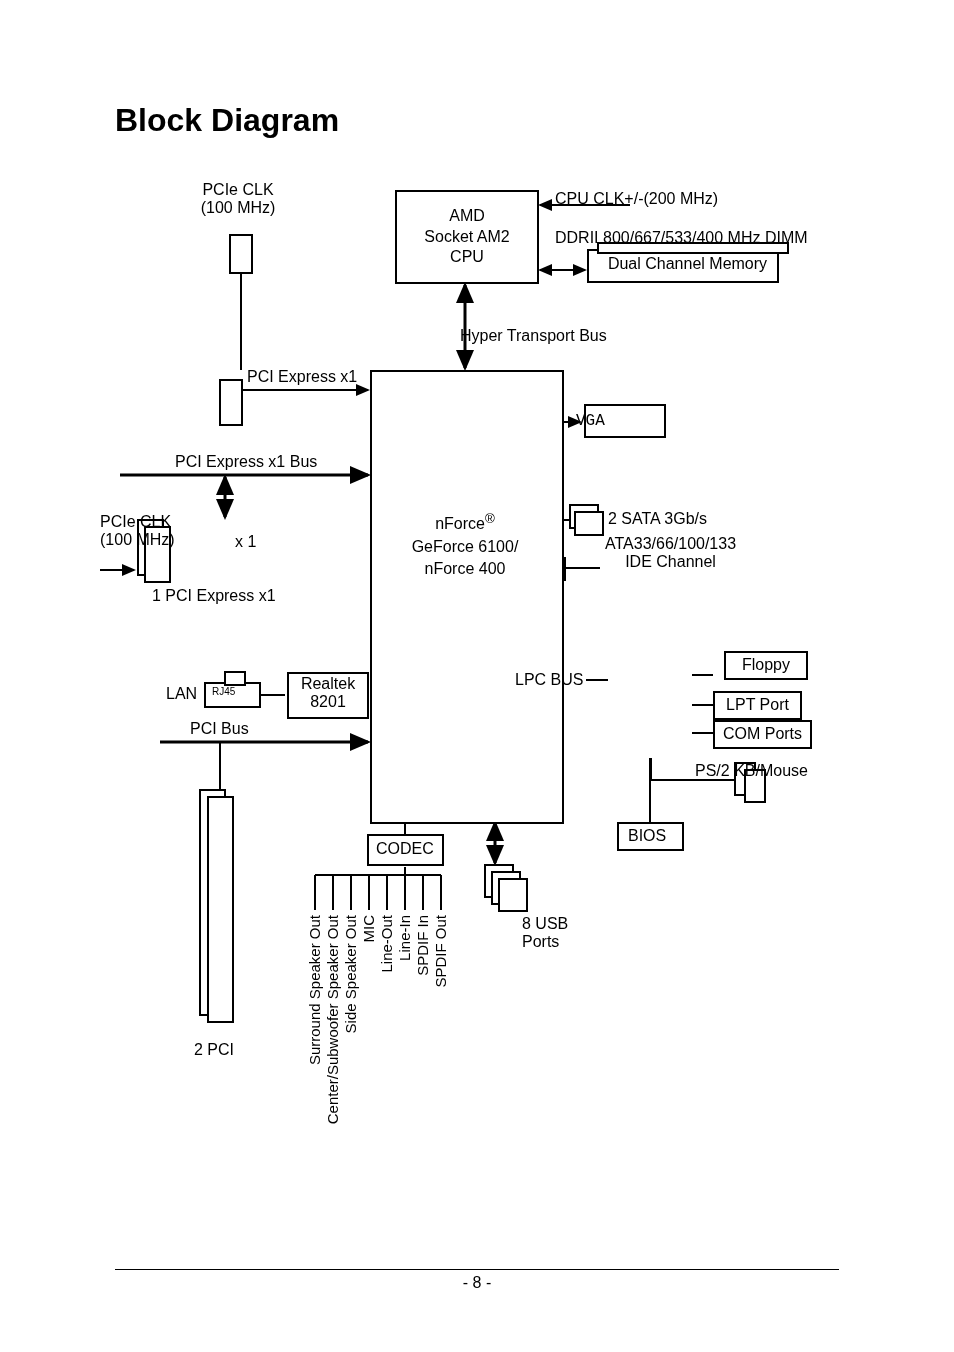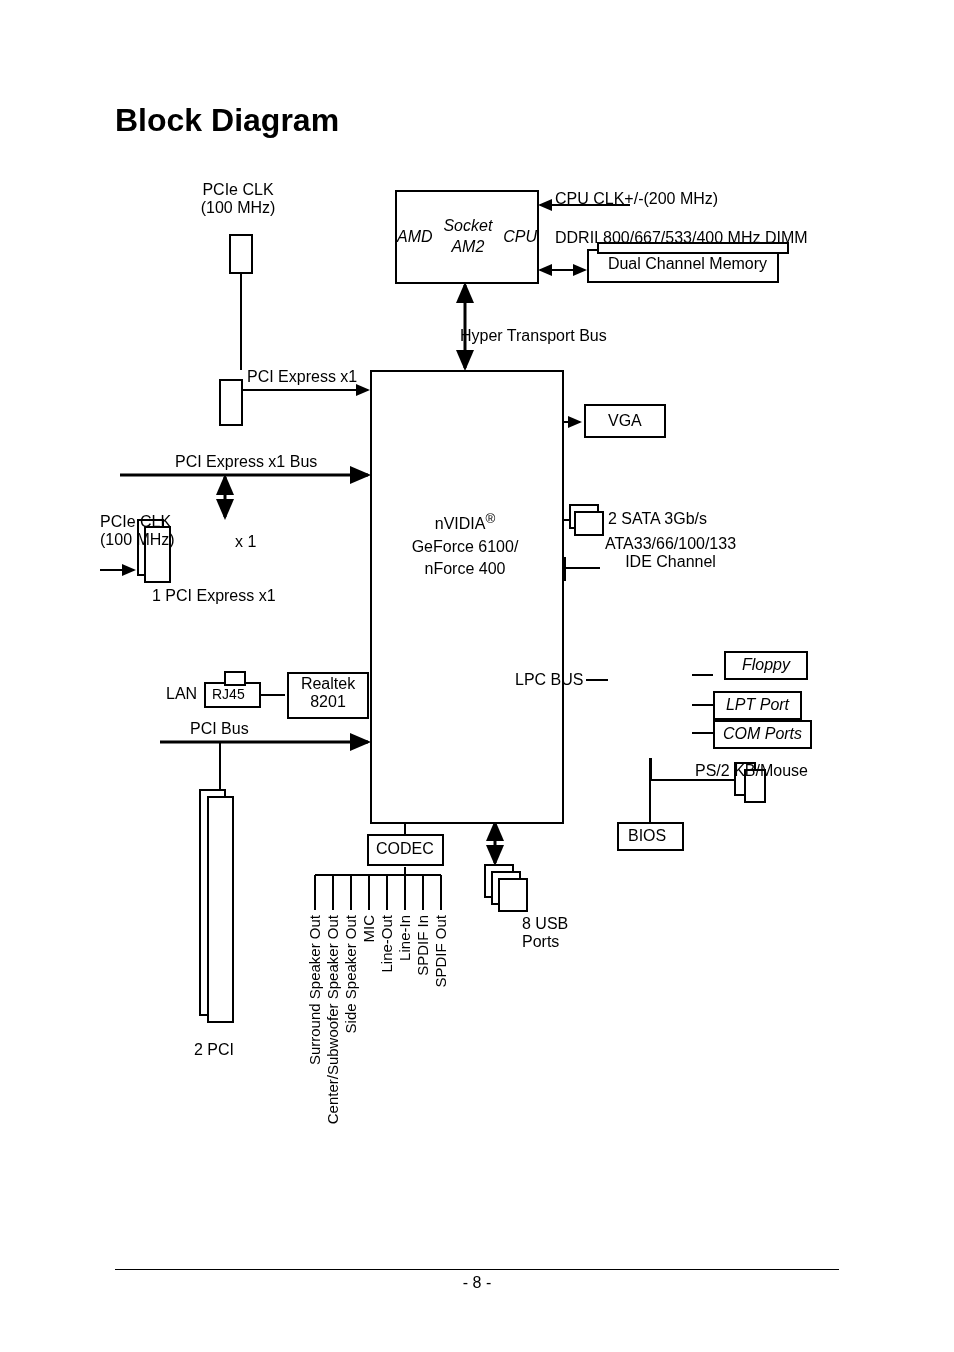--- a/index.html
+++ b/index.html
@@ -27,24 +27,23 @@
     height: 960px;
   }
   .box {
     position: absolute;
     border: 2px solid black;
     background: white;
     text-align: center;
     display: flex;
     align-items: center;
     justify-content: center;
-    flex-direction: row;
+    flex-direction: column;
     font-size: 16px;
     line-height: 1.3;
-    font-style: italic;
   }
   .label {
     position: absolute;
     font-size: 16px;
     text-align: center;
   }
   
   .cpu-box { top: 15px; left: 295px; width: 140px; height: 90px; }
   
   .chip-box { top: 195px; left: 270px; width: 190px; height: 450px; }
@@ -178,38 +177,38 @@
   </svg>
 
   <div class="box cpu-box">
     <div>AMD</div>
     <div>Socket AM2</div>
     <div>CPU</div>
   </div>
 
   <div class="box chip-box"></div>
   <div class="chip-text">
-    <span>nVIDIA</span><sup>®</sup><br>
+    <span>nForce</span><sup>®</sup><br>
     <span>GeForce 6100/</span><br>
     <span>nForce 400</span>
   </div>
 
 
   <div class="label" style="top:6px; left:78px; text-align:center; width:120px;">
     <span>PCIe CLK</span><br><span>(100 MHz)</span>
   </div>
 
   <div class="label" style="top:15px; left:455px;">CPU CLK+/-(200 MHz)</div>
   <div class="label" style="top:54px; left:455px;">DDRII 800/667/533/400 MHz DIMM</div>
   <div class="label" style="top:80px; left:500px; width:175px;">Dual Channel Memory</div>
 
   <div class="label" style="top:152px; left:360px;">Hyper Transport Bus</div>
 
   <div class="label" style="top:193px; left:147px;">PCI Express x1</div>
-  <div class="label" style="top:237px; left:508px;">VGA</div>
+  <div class="label" style="top:237px; left:476px;font-family:Liberation Mono, monospace;">VGA</div>
 
   <div class="label" style="top:278px; left:75px;">PCI Express x1 Bus</div>
   <div class="label" style="top:310px; left:135px;margin-top:48px;">x 1</div>
 
   <div class="label" style="top:338px; left:0px; text-align:left; width:90px;">
     <span>PCIe CLK</span><br><span>(100 MHz)</span>
   </div>
   <div class="label" style="top:412px; left:52px;">1 PCI Express x1</div>
 
   <div class="label" style="top:335px; left:508px;">2 SATA 3Gb/s</div>
@@ -224,21 +223,21 @@
     </div>
   <div class="box" style="top:516px; left:613px; width:85px; height:25px;">
       <span>LPT Port</span>
     </div>
   <div class="box" style="top:545px; left:613px; width:95px; height:25px;">
       <span>COM Ports</span>
     </div>
   <div class="label" style="top:587px; left:582px;margin-left:13px;">PS/2 KB/Mouse</div>
 
   <div class="label" style="top:510px; left:66px;">LAN</div>
-  <div class="label" style="top:511px; left:112px; font-size:14px;">RJ45</div>
+  <div class="label" style="top:511px; left:112px; font-size:10px;">RJ45</div>
   <div class="label" style="top:500px; left:198px; text-align:center; width:60px;">
     <span>Realtek</span><br><span>8201</span>
   </div>
 
   <div class="label" style="top:545px; left:90px;">PCI Bus</div>
   <div class="label" style="top:665px; left:276px;">CODEC</div>
   <div class="label" style="top:652px; left:528px;">BIOS</div>
   <div class="label" style="top:740px; left:422px; text-align:left;">
     <span>8 USB</span><br><span>Ports</span>
   </div>

